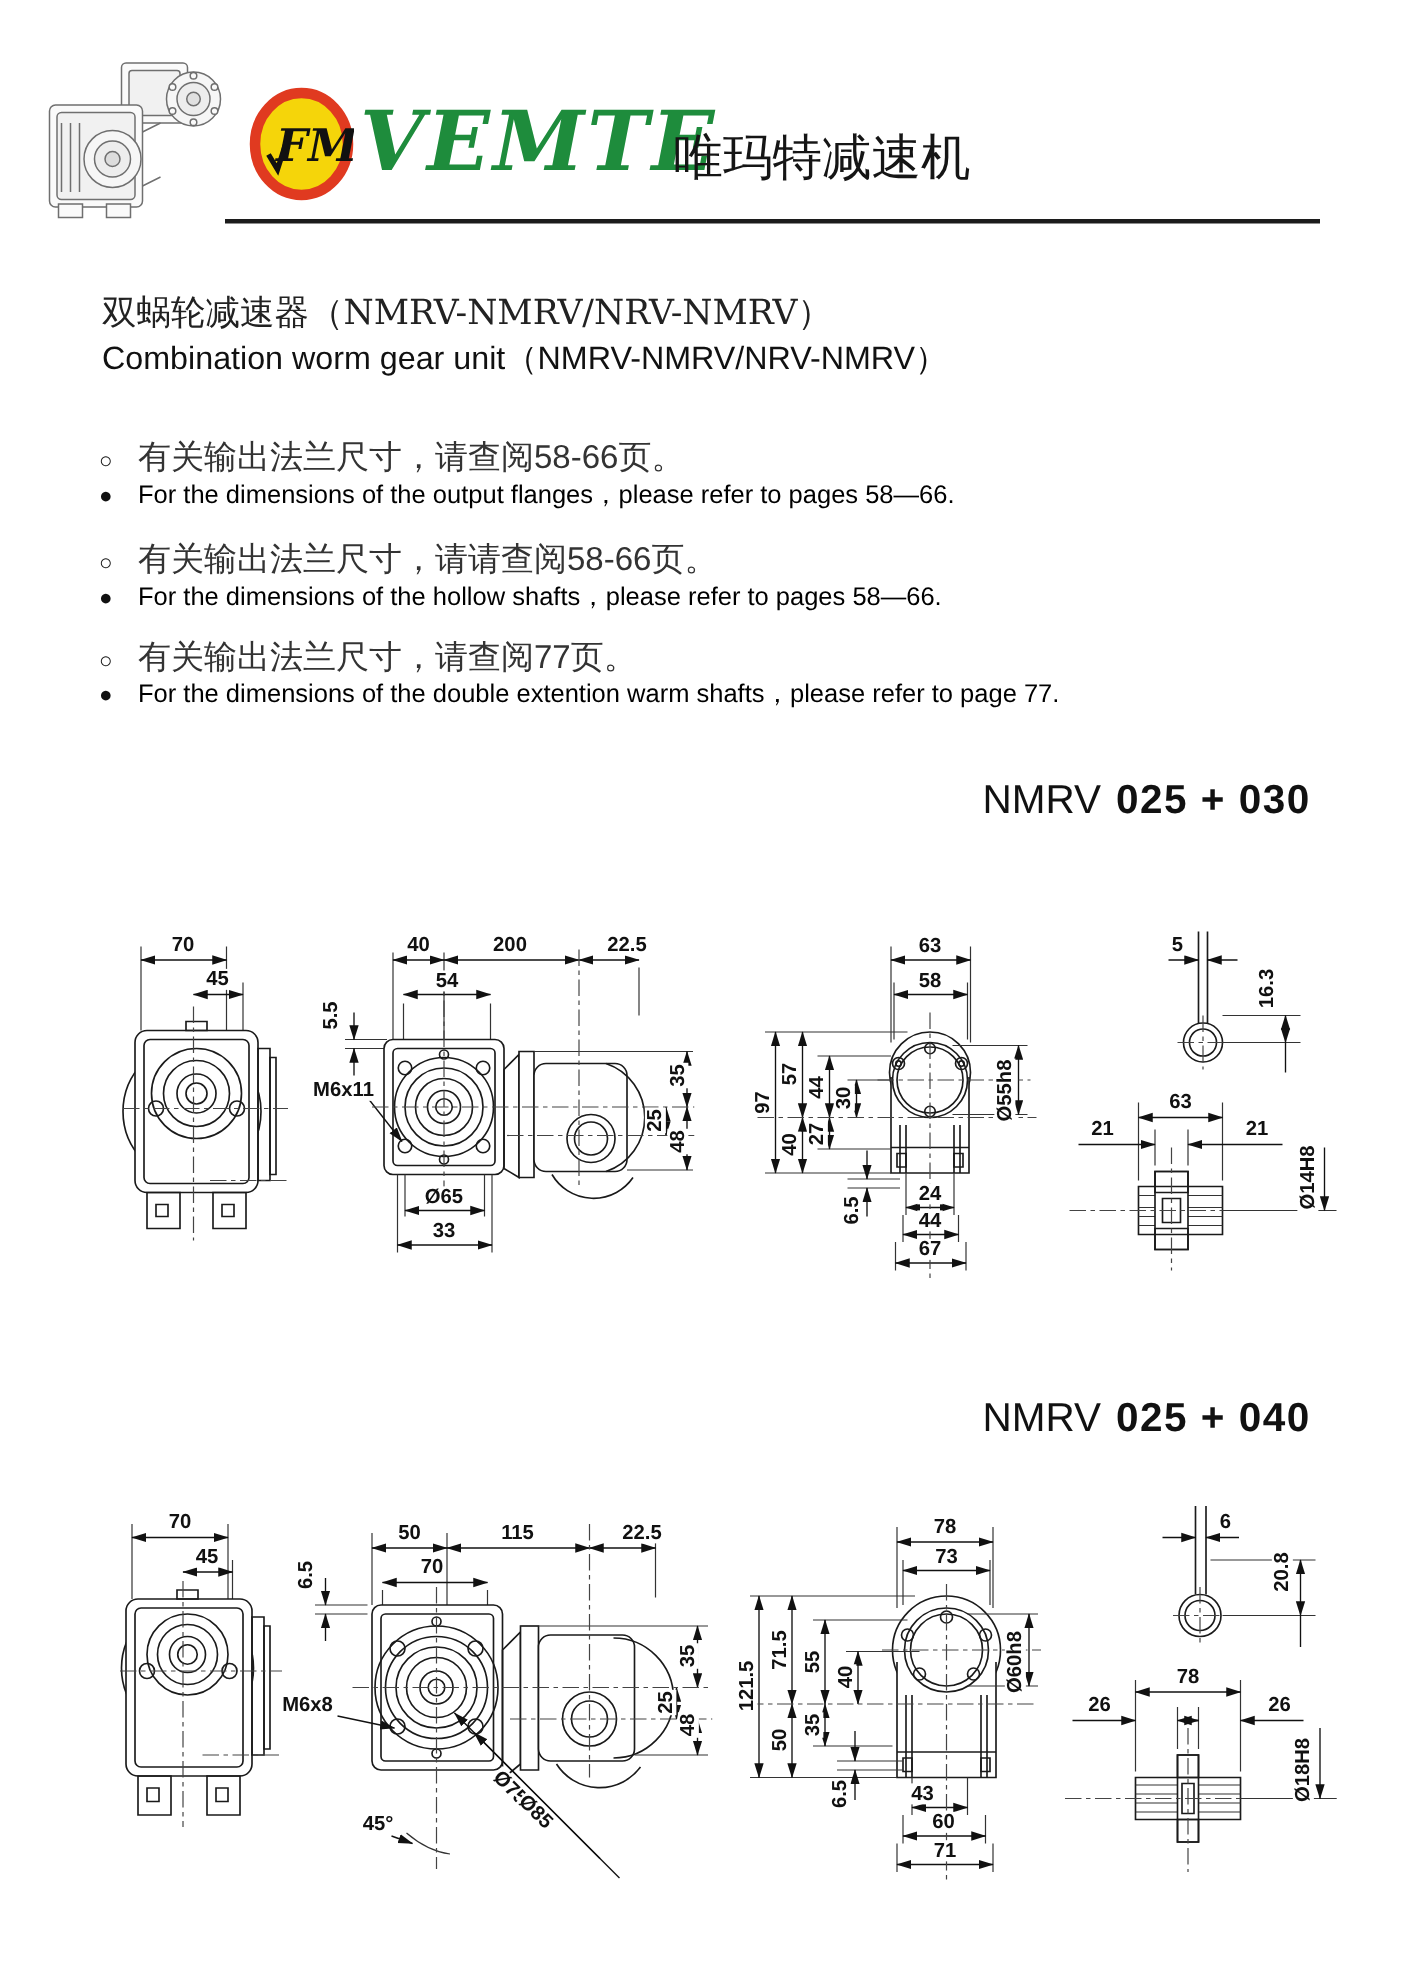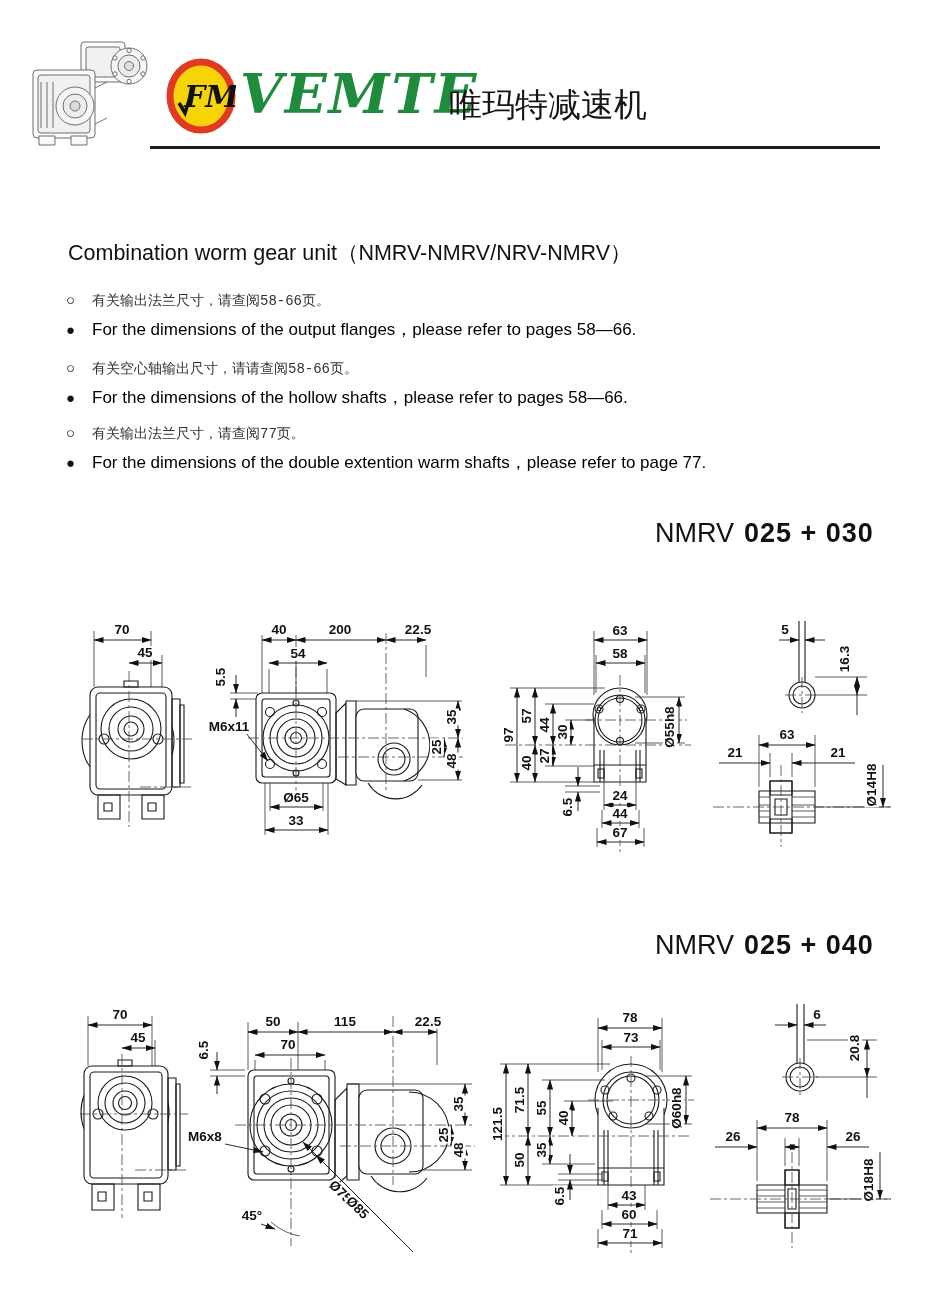--- a/index.html
+++ b/index.html
@@ -6,25 +6,25 @@
   body{width:950px;height:1307px;position:relative;background:#fff;
        font-family:"Liberation Sans",sans-serif;color:#111;overflow:hidden;}
   .abs{position:absolute;}
   
   #brand{font-family:"DejaVu Serif",serif;font-style:italic;font-weight:700;
          font-size:55px;color:#1e8c3c;letter-spacing:2px;line-height:1;}
   #brand-cn{font-family:"DejaVu Serif",serif;font-size:33px;color:#151515;line-height:1;}
   #header-rule{background:#1c1c1c;height:3px;width:730px;}
   
   .title-cn{font-family:"DejaVu Serif",serif;font-size:23px;color:#222;line-height:30px;}
-  .title-en{font-size:21.5px;color:#111;line-height:30px;margin-top:44px;}
+  .title-en{font-size:21.5px;color:#111;line-height:30px;}
   
   .note-row{position:absolute;left:66px;white-space:nowrap;font-size:17px;}
   .note-row .nm{display:inline-block;width:26px;font-size:15px;}
-  .note-cn{color:#333;font-family:Liberation Mono, monospace;font-size:14px;}
+  .note-cn{color:#333;font-family:Liberation Sans, sans-serif;font-size:22px;}
   .note-en{color:#000;}
   
   .sec-head{position:absolute;left:655px;font-size:27px;color:#111;white-space:nowrap;}
   .sec-head b{margin-left:10px;letter-spacing:1px;}
   
   .panel{position:absolute;}
   .panel svg{position:absolute;left:0;top:0;}
   .dim{position:absolute;transform:translate(-50%,-50%);
        font:700 13.5px "Liberation Sans",sans-serif;background:#fff;
        padding:0 1px;line-height:1.05;white-space:nowrap;z-index:3;}
@@ -86,31 +86,32 @@
   <ellipse cx="35" cy="38" rx="31" ry="34" fill="#f5d50a" stroke="#e03a20" stroke-width="7"></ellipse>
   <text x="18" y="49" font-family="DejaVu Serif, serif" font-style="italic" font-weight="bold" font-size="30" fill="#111">FM</text>
   <path d="M13,45 L19,55 L27,30" stroke="#111" stroke-width="3.5" fill="none"></path>
 </svg>
 
 <div class="abs" id="brand" style="left:240px;top:66px">VEMTE</div>
 <div class="abs" id="brand-cn" style="left:449px;top:88px">唯玛特减速机</div>
 <div class="abs" id="header-rule" style="left:150px;top:146px"></div>
 
 <div class="abs" style="left:68px;top:194px">
+  <div class="title-cn">双蜗轮减速器（NMRV-NMRV/NRV-NMRV）</div>
   <div class="title-en">Combination worm gear unit（NMRV-NMRV/NRV-NMRV）</div>
 </div>
 
 <div class="note-row" style="top:290px">
   <span class="nm">○</span><span class="note-cn">有关输出法兰尺寸，请查阅58-66页。</span>
 </div>
 <div class="note-row" style="top:318px">
   <span class="nm">●</span><span class="note-en">For the dimensions of the output flanges，please refer to pages 58—66.</span>
 </div>
 <div class="note-row" style="top:358px">
-  <span class="nm">○</span><span class="note-cn">有关空心轴输出尺寸，请请查阅58-66页。</span>
+  <span class="nm">○</span><span class="note-cn">有关输出法兰尺寸，请请查阅58-66页。</span>
 </div>
 <div class="note-row" style="top:386px">
   <span class="nm">●</span><span class="note-en">For the dimensions of the hollow shafts，please refer to pages 58—66.</span>
 </div>
 <div class="note-row" style="top:423px">
   <span class="nm">○</span><span class="note-cn">有关输出法兰尺寸，请查阅77页。</span>
 </div>
 <div class="note-row" style="top:451px">
   <span class="nm">●</span><span class="note-en">For the dimensions of the double extention warm shafts，please refer to page 77.</span>
 </div>
@@ -491,21 +492,21 @@
 <span class="dim" style="left:140px;top:18px">78</span>
 <span class="dim" style="left:141px;top:38px">73</span>
 <span class="dim v" style="left:8px;top:124px">121.5</span>
 <span class="dim v" style="left:30px;top:100px">71.5</span>
 <span class="dim v" style="left:52px;top:108px">55</span>
 <span class="dim v" style="left:74px;top:118px">40</span>
 <span class="dim v" style="left:30px;top:160px">50</span>
 <span class="dim v" style="left:52px;top:150px">35</span>
 <span class="dim v" style="left:187px;top:108px">Ø60h8</span>
 <span class="dim v" style="left:70px;top:196px">6.5</span>
-<span class="dim" style="left:139px;top:196px">43</span>
+<span class="dim" style="left:125px;top:196px">43</span>
 <span class="dim" style="left:139px;top:215px">60</span>
 <span class="dim" style="left:140px;top:234px">71</span>
 </div>
 
 <div class="panel" style="left:695px;top:1000px;width:225px;height:265px">
 <svg width="225" height="265" viewBox="0 0 225 265">
   <line class="ln" x1="102" y1="4" x2="102" y2="63"></line>
       <line class="ln" x1="109" y1="4" x2="109" y2="63"></line>
   <line class="dl" x1="80" y1="25" x2="102" y2="25" marker-end="url(#mA)"></line>
   <line class="dl" x1="131" y1="25" x2="109" y2="25" marker-end="url(#mA)"></line>

